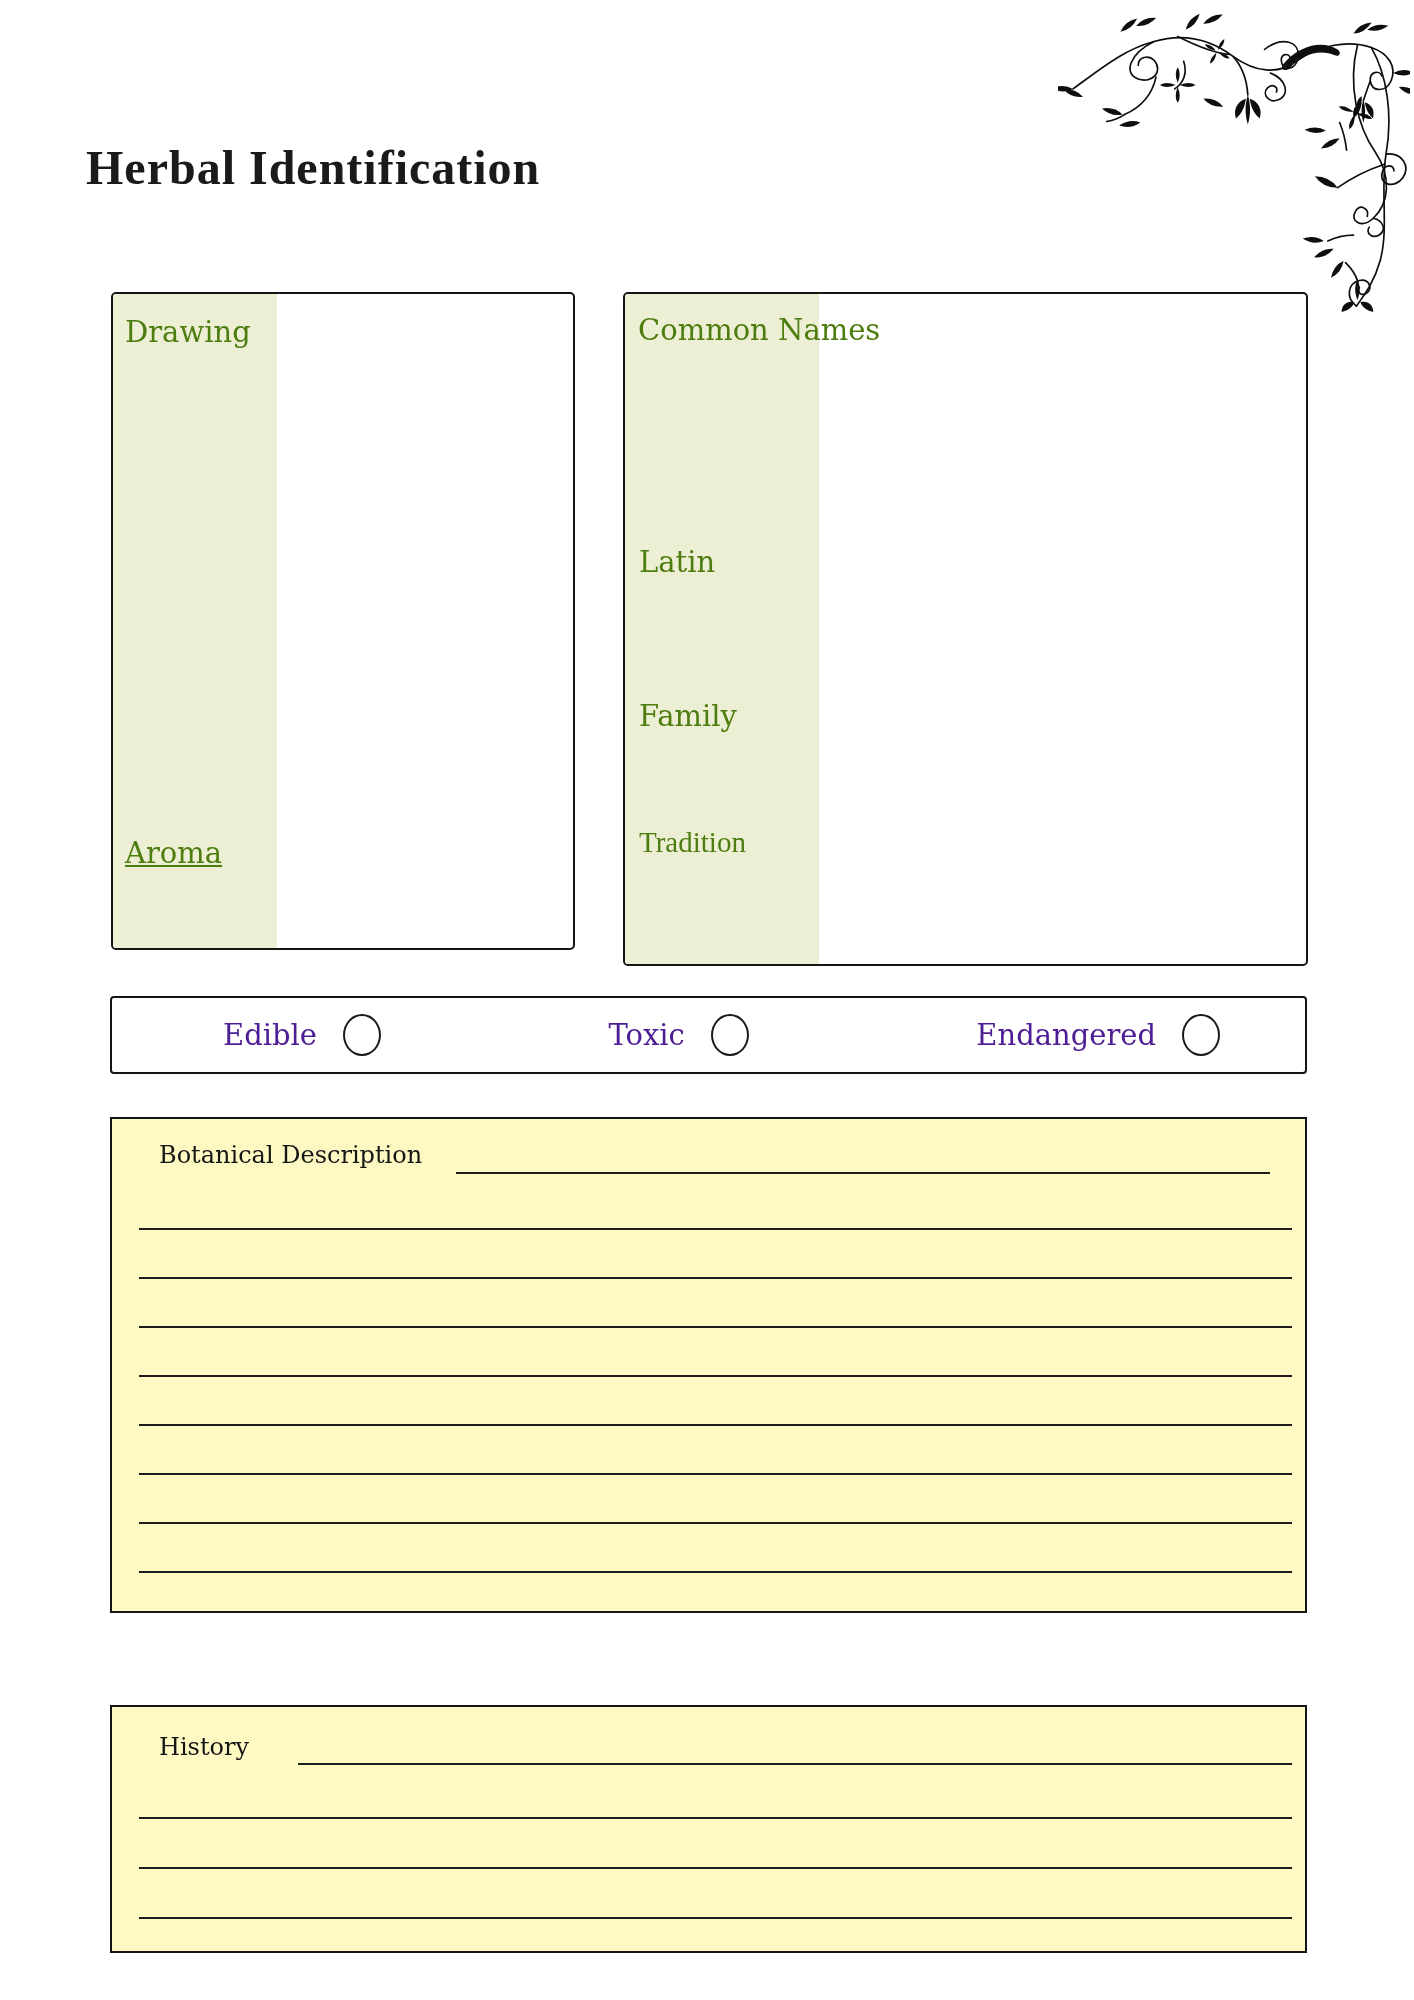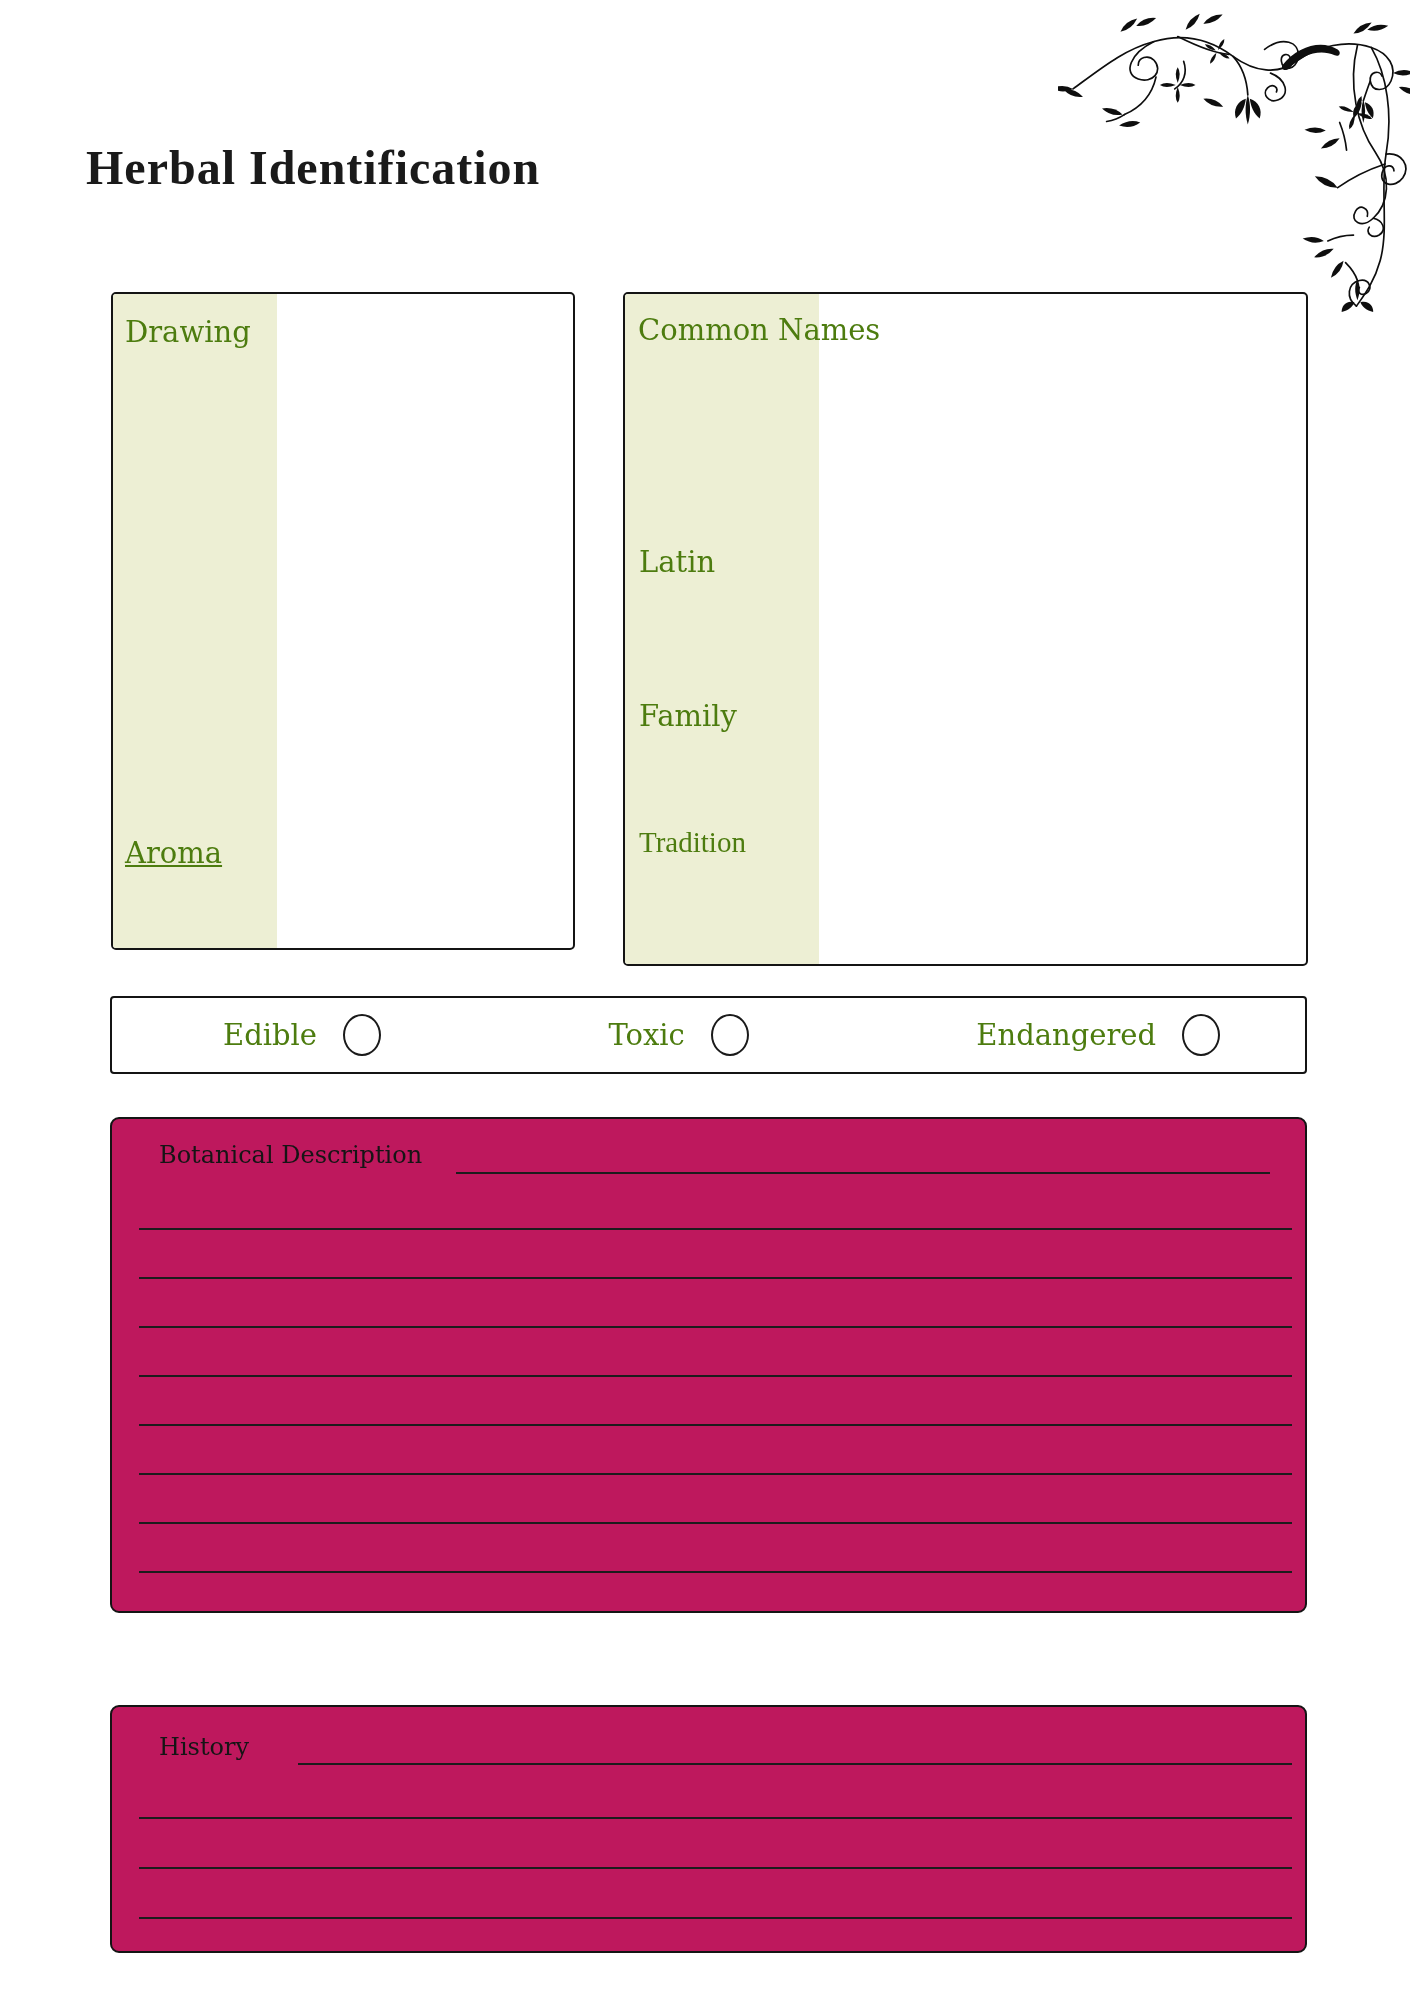--- a/index.html
+++ b/index.html
@@ -46,29 +46,29 @@
   .names-panel{left:623px;top:292px;width:685px;height:674px;}
   .names-panel .band{width:194px;}
 
   .status-bar{
     position:absolute;left:110px;top:996px;width:1197px;height:78px;
     box-sizing:border-box;border:2.6px solid #141414;border-radius:4px;
     display:flex;align-items:center;justify-content:space-between;
     padding:0 85px 0 111px;background:#fff;
   }
   .status-item{display:flex;align-items:center;gap:26px;}
-  .status-label{font-size:29px;color:#4d7c0f;white-space:nowrap;}
+  .status-label{font-size:29px;color:#4c1d95;white-space:nowrap;}
   .status-circle{
     width:38px;height:42px;box-sizing:border-box;
     border:2.2px solid #1a1a1a;border-radius:50%;background:#fff;
   }
 
   .section{
     position:absolute;box-sizing:border-box;
-    background:#be185d;border:2.6px solid #141414;border-radius:9px;padding-left:40px;
+    background:#fef9c3;border:2.6px solid #141414;border-radius:0;padding-left:40px;
   }
   .botanical-section{left:110px;top:1117px;width:1197px;height:496px;}
   .history-section{left:110px;top:1669px;width:1197px;height:248px;margin-top:36px;}
   .section-label{
     position:absolute;left:47px;top:22px;
     font-size:24px;color:#151515;white-space:nowrap;
   }
   .history-section .section-label{top:26px;}
   .label-underline{
     position:absolute;height:2.4px;background:var(--rule);

